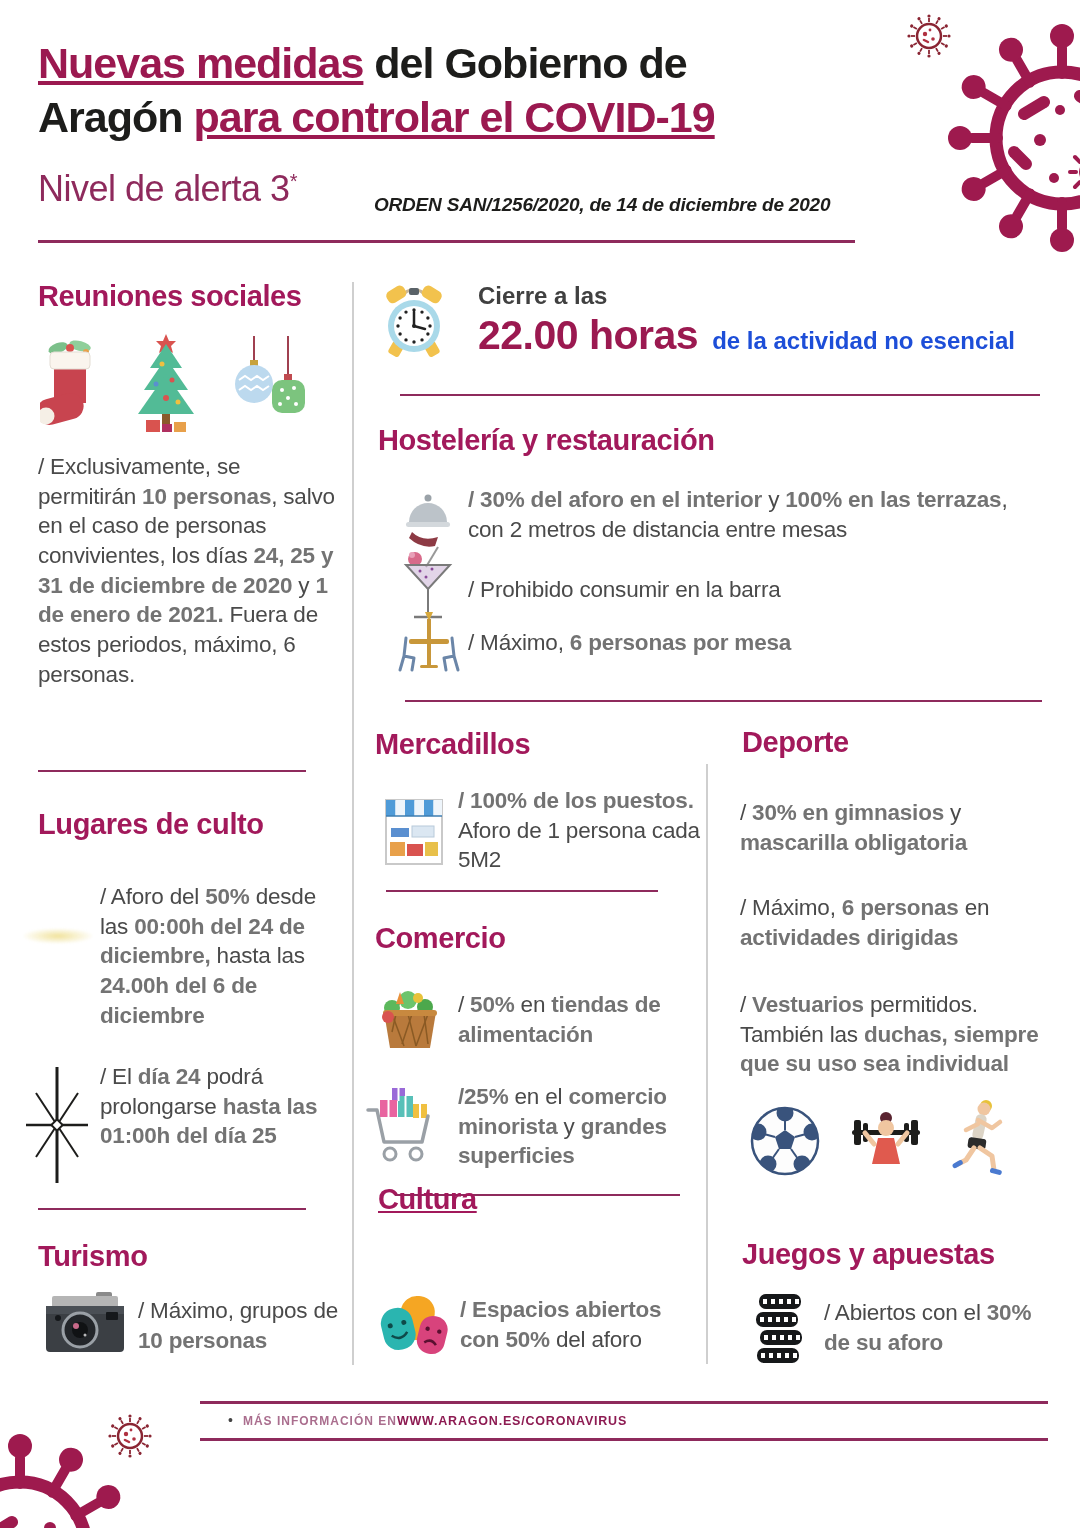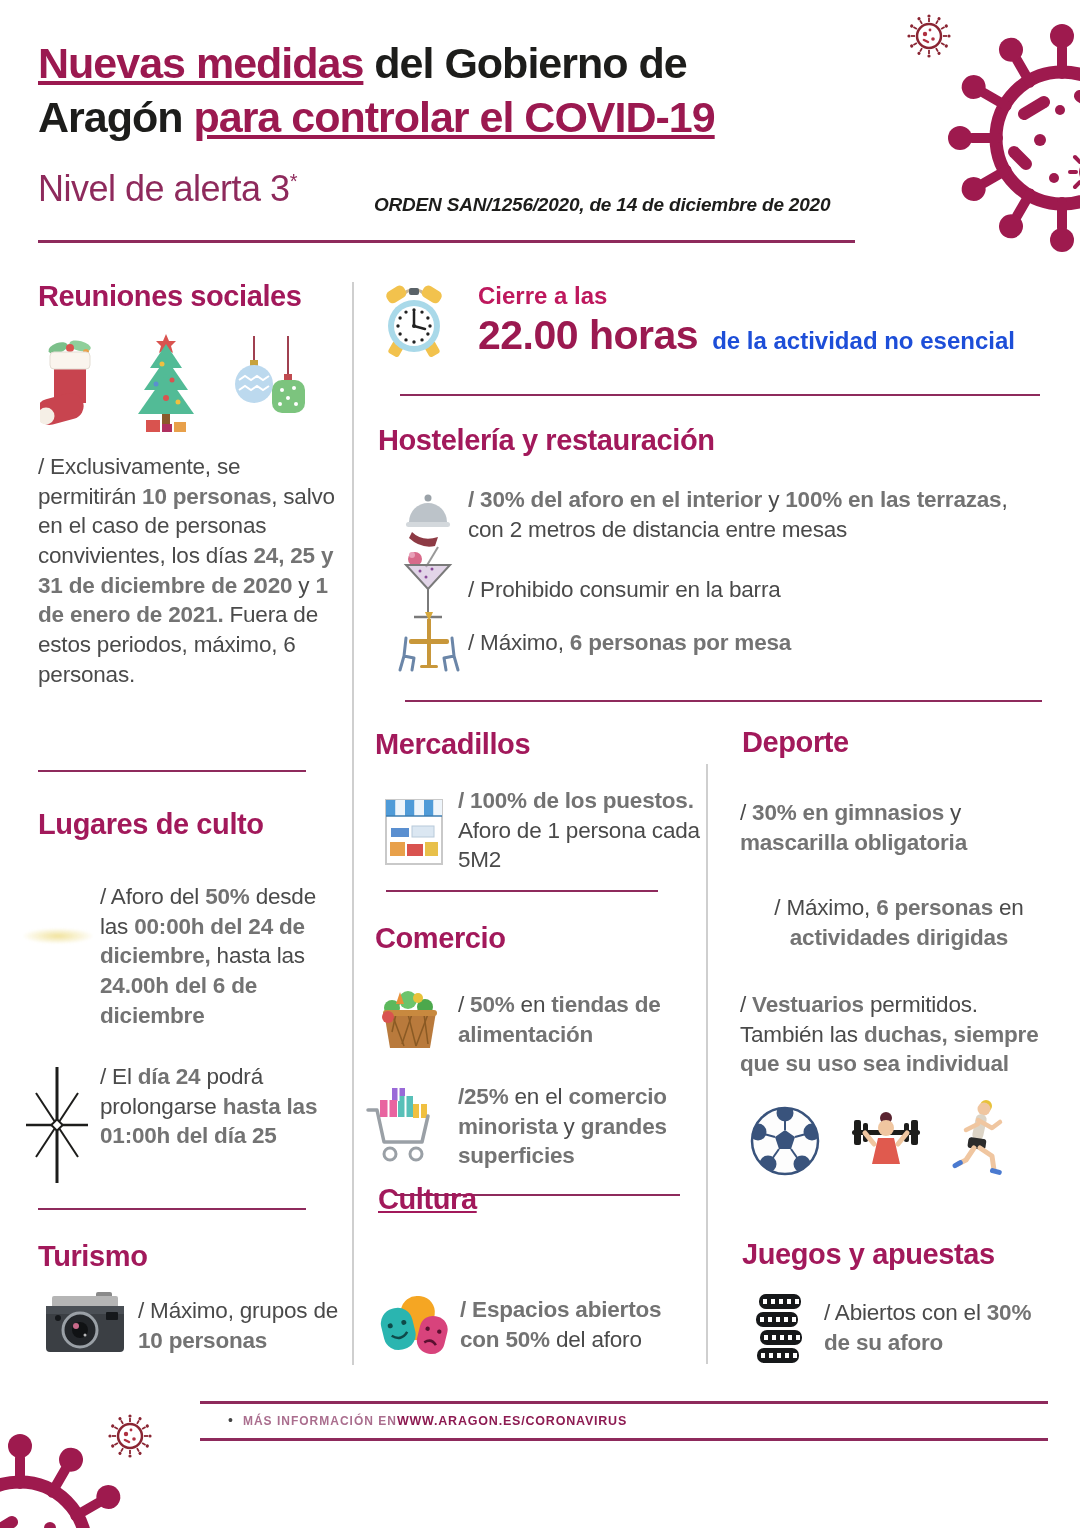--- a/index.html
+++ b/index.html
@@ -9,21 +9,21 @@
   .h1{font-size:43px;font-weight:600;color:#1d1d1b;line-height:1.26;letter-spacing:-1px;}
   .h1 b{color:#9b1950;font-weight:800;text-decoration:underline;}
   .alert{font-size:36px;font-weight:400;color:#8e2a5c;letter-spacing:-0.5px;}
   .alert sup{font-size:20px;}
   .order{font-style:italic;font-size:19px;font-weight:700;color:#1d1d1b;letter-spacing:-0.2px;}
   .sec-title{font-size:29px;font-weight:800;color:#a2195b;letter-spacing:-0.4px;}
   .body-text{font-size:22.5px;line-height:1.32;color:#4a4a4a;letter-spacing:-0.2px;}
   .body-text b{color:#737373;font-weight:700;}
   .rule-m{background:#8e2a5c;height:2px;}
   .vrule{background:#cfcfcf;width:2px;}
-  .closure-l1{font-size:24px;font-weight:800;color:#be185d;}
+  .closure-l1{font-size:24px;font-weight:800;color:#404040;}
   .closure-time{font-size:41px;font-weight:800;color:#9b1950;letter-spacing:-0.5px;}
   .closure-sfx{font-size:24px;font-weight:800;color:#1d4ed8;margin-left:14px;}
   .baseline-row{display:flex;align-items:baseline;}
   .footer-info{display:flex;align-items:baseline;font-family:"Liberation Sans",sans-serif;}
   .f-bullet{color:#444;font-size:14px;margin-right:10px;}
   .f-prefix{font-size:12px;font-weight:600;letter-spacing:1px;color:#aa6e8e;}
   .f-url{font-size:12.5px;font-weight:800;letter-spacing:0.8px;color:#8d1b52;}
   .logo{display:flex;align-items:center;}
   .logo-text{margin-left:7px;font-size:21.5px;font-weight:800;color:#1d1d1b;line-height:0.95;letter-spacing:-0.3px;}
   .icon-row{display:flex;align-items:flex-end;gap:24px;}
@@ -314,21 +314,21 @@
     <line x1="56" y1="22" x2="56" y2="36" stroke="#fff" stroke-width="2"></line>
     <path d="M4 28 H13 L20 60 H58 L64 34" fill="none" stroke="#9aa0a6" stroke-width="3.5" stroke-linecap="round" stroke-linejoin="round"></path>
     <circle cx="26" cy="72" r="6" fill="#fff" stroke="#9aa0a6" stroke-width="3"></circle>
     <circle cx="52" cy="72" r="6" fill="#fff" stroke="#9aa0a6" stroke-width="3"></circle>
   </svg>
   <div class="abs body-text" style="left:458px;top:1082px;width:258px;"><b>/25%</b><span> en el </span><b>comercio minorista</b><span> y </span><b>grandes superficies</b></div>
   <div class="abs rule-m" style="left:395px;top:1194px;width:285px;"></div>
 
   <div class="abs sec-title" style="left:742px;top:726px;">Deporte</div>
   <div class="abs body-text" style="left:740px;top:798px;width:312px;"><span>/ </span><b>30% en gimnasios</b><span> y </span><b>mascarilla obligatoria</b></div>
-  <div class="abs body-text" style="left:740px;top:893px;width:318px;text-align:center;"><span>/ Máximo, </span><b>6 personas</b><span> en </span><b>actividades dirigidas</b></div>
+  <div class="abs body-text" style="left:740px;top:893px;width:318px;"><span>/ Máximo, </span><b>6 personas</b><span> en </span><b>actividades dirigidas</b></div>
   <div class="abs body-text" style="left:740px;top:990px;width:322px;"><span>/ </span><b>Vestuarios</b><span> permitidos. También las </span><b>duchas, siempre que su uso sea individual</b></div>
   <div class="abs icon-row" style="left:748px;top:1098px;gap:28px;">
     <svg width="74" height="74" viewBox="0 0 74 74">
       <defs>
           <clipPath id="bc">
             <circle cx="37" cy="37" r="33"></circle>
           </clipPath>
         </defs>
       <circle cx="37" cy="37" r="33" fill="#fdfdfd" stroke="#39537c" stroke-width="2.5"></circle>
       <g clip-path="url(#bc)" fill="#39537c">

